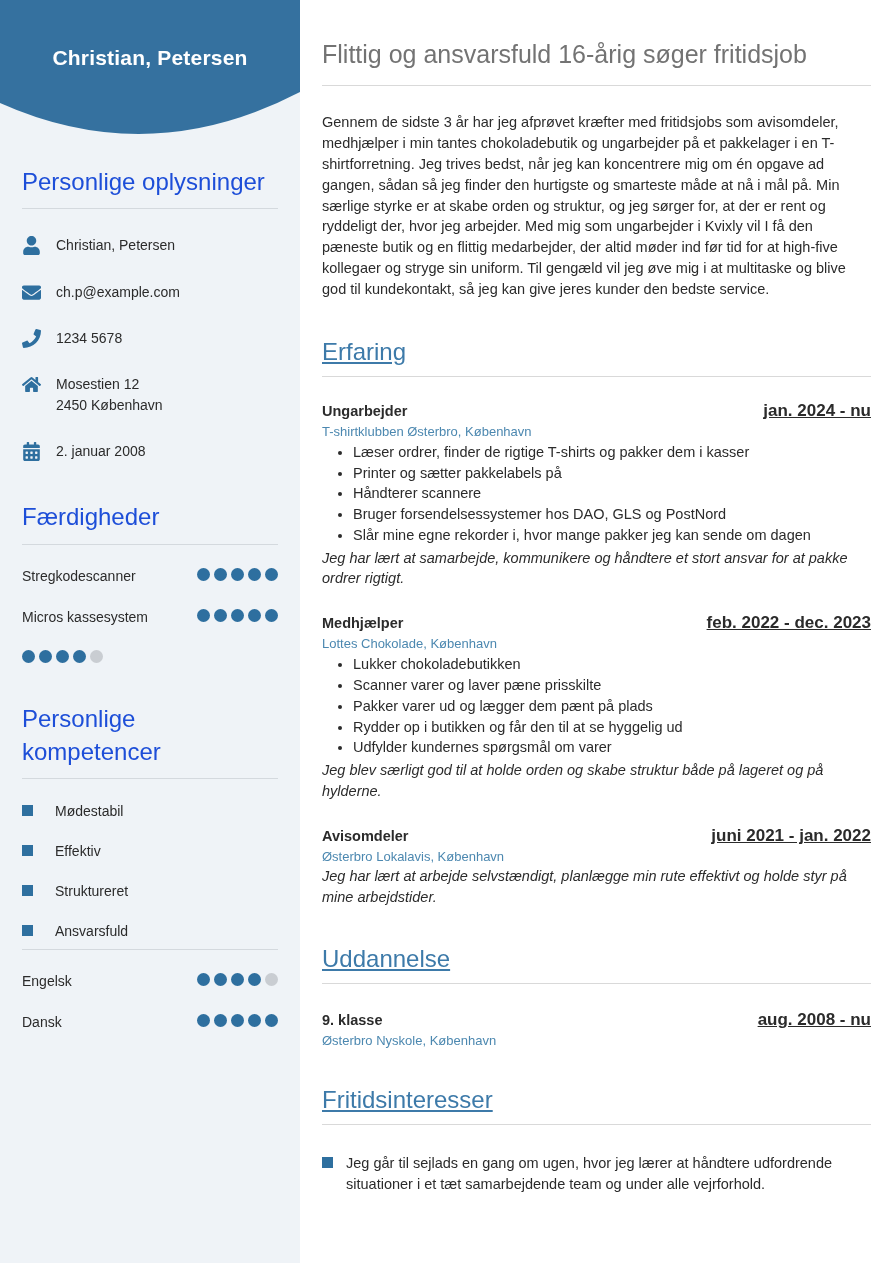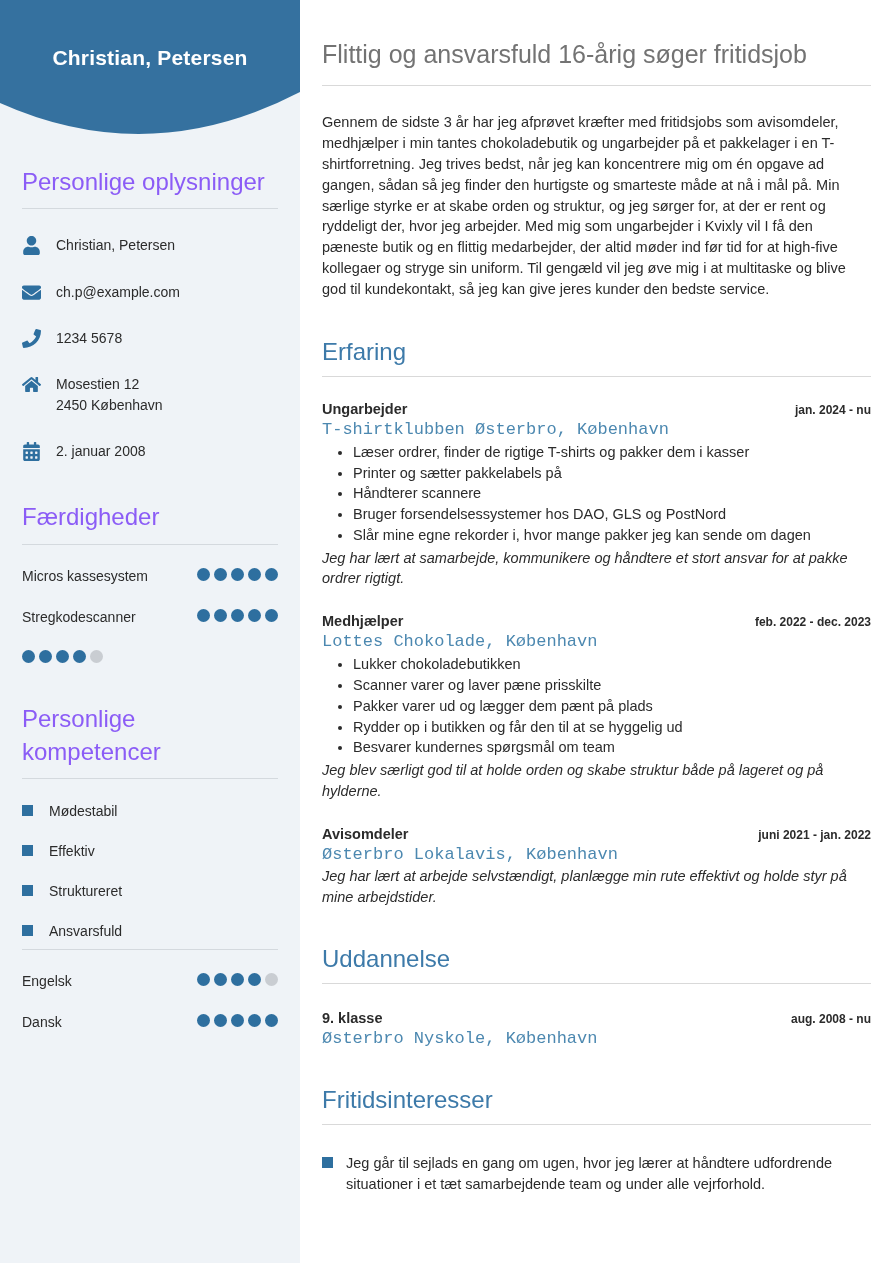--- a/index.html
+++ b/index.html
@@ -7,55 +7,55 @@
   body { font-family: "Liberation Sans", sans-serif; color: #2b2b2b; }
   .page { width: 893px; min-height: 1263px; display: flex; background: #fff; }
 
   
   .sidebar { width: 300px; flex: none; background: #eff3f7; position: relative; }
   .sb-header { position: relative; height: 140px; }
   .sb-header svg { position: absolute; top: 0; left: 0; display: block; }
   .person-name { position: absolute; top: 46px; left: 0; width: 100%; text-align: center;
                  margin: 0; color: #ffffff; font-size: 21px; font-weight: bold; letter-spacing: .2px; }
   .sb-content { padding: 0 22px 30px; }
-  .sb-title { color: #8b5cf6; font-size: 24px; font-weight: 400; line-height: 1.35;
+  .sb-title { color: #1d4ed8; font-size: 24px; font-weight: 400; line-height: 1.35;
               margin: 0; padding-top: 26px; }
   .rule { border: none; border-top: 1px solid #d4d9de; margin: 10px 0 0; }
   .main .rule { border-top: 1px solid #d9d9d9; }
 
   .contact-list { margin-top: 8px; }
   .contact-row { display: flex; align-items: flex-start; gap: 15px; margin-top: 26px; }
   .cicon { width: 19px; height: 19px; flex: none; margin-top: 1px; }
   .cicon svg { width: 100%; height: 100%; fill: #2e6f9f; display: block; }
   .contact-text { font-size: 14px; line-height: 1.45; }
   .contact-text span { display: block; }
 
   .skill-list { margin-top: 4px; }
   .skill-row { display: flex; justify-content: space-between; align-items: flex-start;
                margin-top: 21px; }
   .skill-label { font-size: 14px; line-height: 1.45; max-width: 165px; }
   .dots { display: flex; gap: 4px; margin-top: 2px; }
   .dot { width: 13px; height: 13px; border-radius: 50%; background: #c9cdd2; }
   .dot.active { background: #2e6f9f; }
 
   .comp-list { margin-top: 8px; }
-  .comp-item { display: flex; align-items: center; gap: 16px; margin-top: 24px; font-size: 14px; }
+  .comp-item { display: flex; align-items: center; gap: 22px; margin-top: 24px; font-size: 14px; }
   .sq { width: 11px; height: 11px; background: #2e6f9f; flex: none; }
 
   
   .main { flex: 1; background: #fff; padding: 40px 22px 30px; }
   .headline { color: #737373; font-size: 25px; font-weight: 400; margin: 0 0 16px; }
-  .main-title { color: #3d7aa9; font-size: 24px; font-weight: 400; margin: 38px 0 0; }
+  .main-title { color: #3d7aa9; font-size: 24px; font-weight: 400; margin: 38px 0 0; text-decoration: underline; }
   .intro { font-size: 14.5px; line-height: 1.44; margin: 26px 0 0; }
 
   .job { margin-top: 24px; }
   .job-head { display: flex; justify-content: space-between; align-items: baseline; }
   .job-role { font-size: 14.5px; font-weight: bold; }
-  .job-period { font-size: 12px; font-weight: bold; white-space: nowrap; }
-  .job-company { color: #4c88b0; font-size: 17px; margin-top: 3px; font-family: Liberation Mono, monospace; }
+  .job-period { font-size: 17px; font-weight: bold; white-space: nowrap; text-decoration: underline; }
+  .job-company { color: #4c88b0; font-size: 13px; margin-top: 3px; }
   .job ul { margin: 3px 0 0; padding-left: 31px; }
   .job li { font-size: 14.5px; line-height: 1.43; }
   .job-summary { font-style: italic; font-size: 14.5px; line-height: 1.44; margin-top: 2px; }
 
   .edu-entry { margin-top: 26px; }
   .interest-item { display: flex; align-items: flex-start; gap: 13px; margin-top: 28px; }
   .interest-item .sq { margin-top: 4px; }
   .interest-text { font-size: 14.5px; line-height: 1.45; }
 </style>
 </head>
@@ -126,31 +126,31 @@
           <div class="contact-text">
             <span>2. januar 2008</span>
           </div>
         </div>
       </div>
 
       <h2 class="sb-title" style="padding-top:40px">Færdigheder</h2>
       <hr class="rule">
       <div class="skill-list">
         <div class="skill-row">
+          <span class="skill-label">Stregkodescanner</span>
+          <span class="dots">
+              <span class="dot active"></span>
+              <span class="dot active"></span>
+              <span class="dot active"></span>
+              <span class="dot active"></span>
+              <span class="dot active"></span>
+            </span>
+        </div>
+        <div class="skill-row">
           <span class="skill-label">Micros kassesystem</span>
-          <span class="dots">
-              <span class="dot active"></span>
-              <span class="dot active"></span>
-              <span class="dot active"></span>
-              <span class="dot active"></span>
-              <span class="dot active"></span>
-            </span>
-        </div>
-        <div class="skill-row">
-          <span class="skill-label">Stregkodescanner</span>
           <span class="dots">
               <span class="dot active"></span>
               <span class="dot active"></span>
               <span class="dot active"></span>
               <span class="dot active"></span>
               <span class="dot active"></span>
             </span>
         </div>
         <div class="skill-row">
           <span class="dots">
@@ -240,21 +240,21 @@
       <div class="job-head">
         <span class="job-role">Medhjælper</span>
         <span class="job-period">feb. 2022 - dec. 2023</span>
       </div>
       <div class="job-company">Lottes Chokolade, København</div>
       <ul>
         <li>Lukker chokoladebutikken</li>
         <li>Scanner varer og laver pæne prisskilte</li>
         <li>Pakker varer ud og lægger dem pænt på plads</li>
         <li>Rydder op i butikken og får den til at se hyggelig ud</li>
-        <li>Besvarer kundernes spørgsmål om team</li>
+        <li>Udfylder kundernes spørgsmål om varer</li>
       </ul>
       <div class="job-summary">Jeg blev særligt god til at holde orden og skabe struktur både på lageret og på hylderne.</div>
     </div>
 
     <div class="job">
       <div class="job-head">
         <span class="job-role">Avisomdeler</span>
         <span class="job-period">juni 2021 - jan. 2022</span>
       </div>
       <div class="job-company">Østerbro Lokalavis, København</div>

